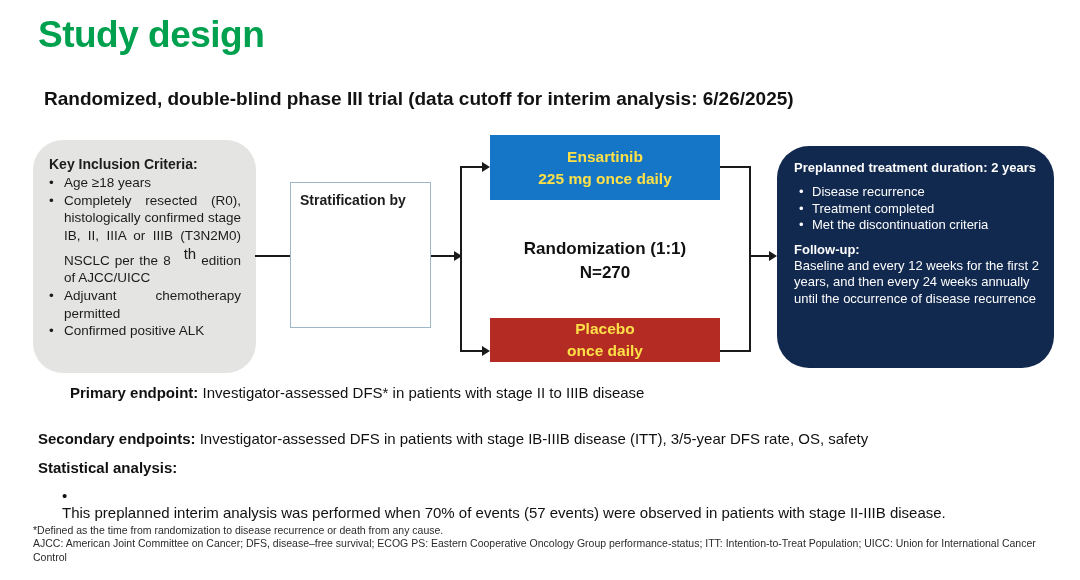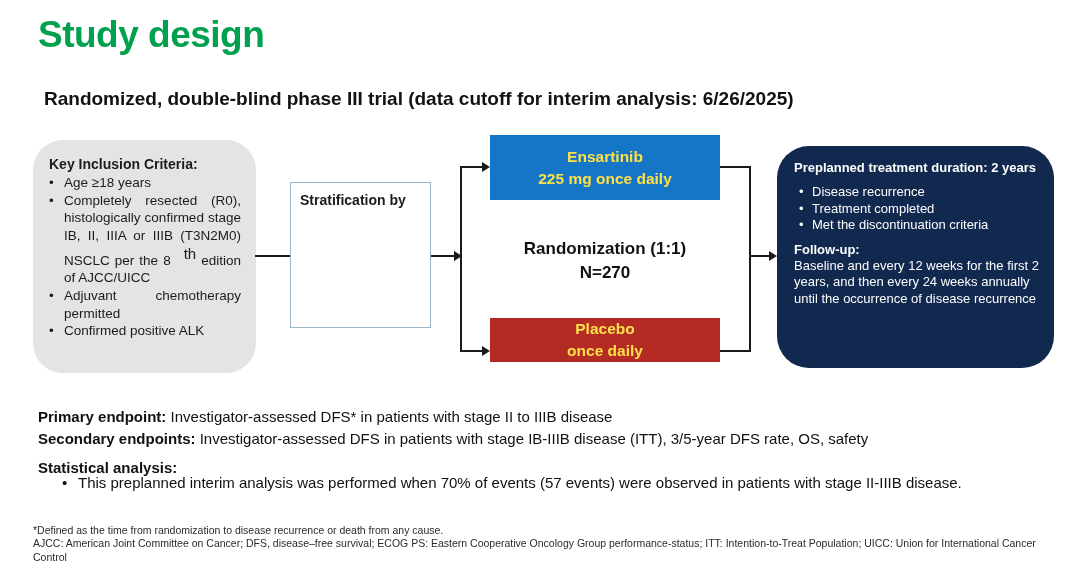--- a/index.html
+++ b/index.html
@@ -49,21 +49,21 @@
 
   
   .hline{position:absolute;height:2px;background:#1a1a1a;}
   .vline{position:absolute;width:2px;background:#1a1a1a;}
   .ah{position:absolute;width:0;height:0;border-top:5px solid transparent;
       border-bottom:5px solid transparent;border-left:8px solid #1a1a1a;}
 
   
   .ep{position:absolute;left:38px;font-size:15px;color:#111;}
   .ep .lbl{font-weight:bold;}
-  .ep-bullet{position:absolute;left:62px;top:474px;font-size:15px;color:#111;display:flex;}
+  .ep-bullet{position:absolute;left:62px;top:487px;font-size:15px;color:#111;display:flex;flex-direction:column;}
   .ep-bullet .bl{width:16px;}
   .ep-bullet .bl::before{content:"\2022";}
 
   
   .footnotes{position:absolute;left:33px;top:524px;width:1016px;font-size:10.5px;
              line-height:1.28;color:#2b2b2b;}
 </style>
 </head>
 <body>
 
@@ -142,21 +142,21 @@
   <div class="hline" style="left:460px;top:166px;width:22px;"></div>
   <div class="ah" style="left:482px;top:162px;"></div>
   <div class="hline" style="left:460px;top:350px;width:22px;"></div>
   <div class="ah" style="left:482px;top:346px;"></div>
   <div class="hline" style="left:720px;top:166px;width:31px;"></div>
   <div class="hline" style="left:720px;top:350px;width:31px;"></div>
   <div class="vline" style="left:749px;top:166px;height:186px;"></div>
   <div class="hline" style="left:749px;top:255px;width:20px;"></div>
   <div class="ah" style="left:769px;top:251px;"></div>
 
-  <div class="ep" style="top:408px;">
+  <div class="ep" style="top:384px;margin-left:32px;">
     <span class="lbl">Primary endpoint:</span><span> Investigator-assessed DFS* in patients with stage II to IIIB disease</span>
   </div>
   <div class="ep" style="top:430px;">
     <span class="lbl">Secondary endpoints:</span><span> Investigator-assessed DFS in patients with stage IB-IIIB disease (ITT), 3/5-year DFS rate, OS, safety</span>
   </div>
   <div class="ep" style="top:459px;">
     <span class="lbl">Statistical analysis:</span>
   </div>
   <div class="ep-bullet">
     <span class="bl"></span>

